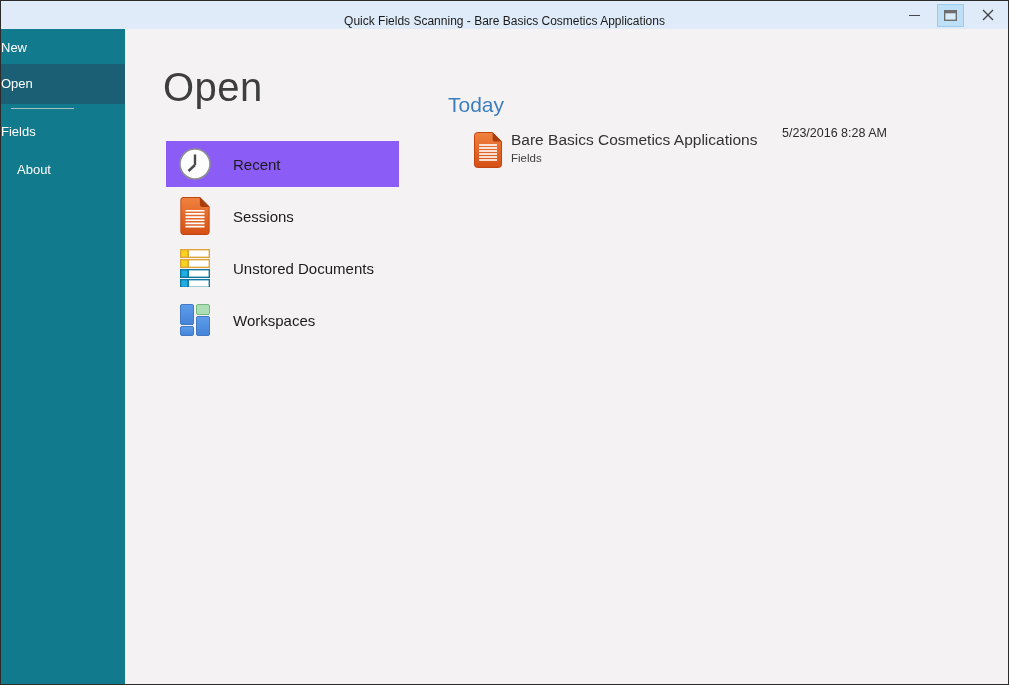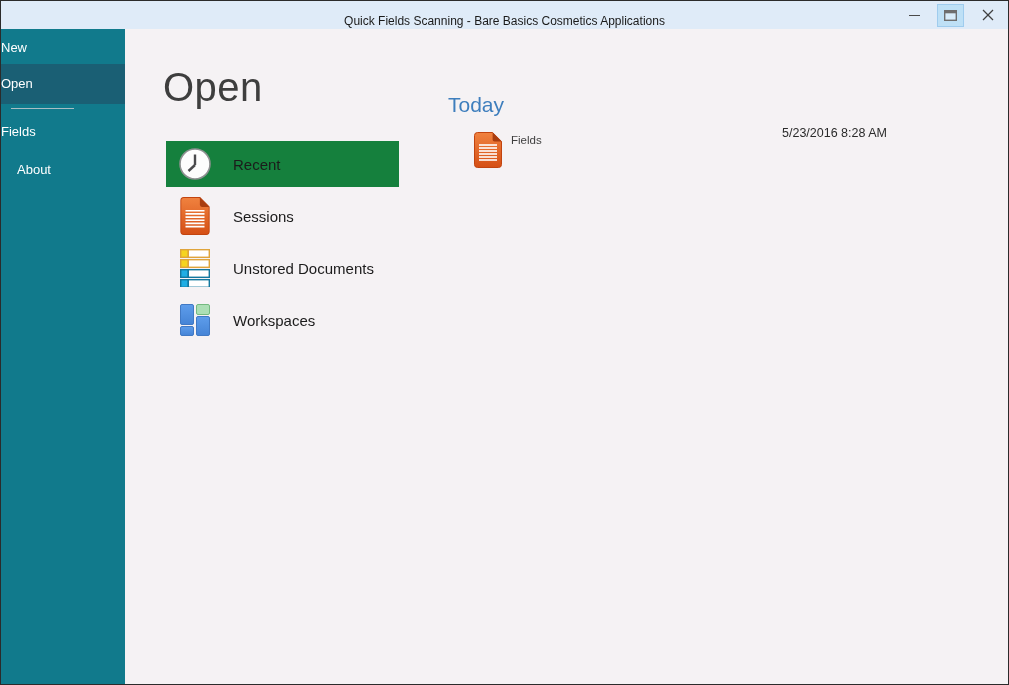--- a/index.html
+++ b/index.html
@@ -54,21 +54,21 @@
     font-size:40px;font-weight:300;color:#3E3E3E;letter-spacing:0.5px;
   }
 
   .category-list{
     position:absolute;left:41px;top:112px;width:233px;
   }
   .category-row{
     height:46px;margin-bottom:6px;display:flex;align-items:center;
     padding-left:13px;cursor:default;
   }
-  .category-row.selected{background:#15803d;}
+  .category-row.selected{background:#8b5cf6;}
   .category-icon{width:32px;height:40px;display:flex;align-items:center;justify-content:center;flex:0 0 32px;}
   .category-label{margin-left:22px;font-size:15px;color:#1B1B1B;white-space:nowrap;}
 
   .recent-panel{
     position:absolute;left:323px;top:64px;width:570px;
   }
   .group-header{
     margin:0;font-size:21px;font-weight:400;color:#3E7EBD;
   }
   .recent-item{
@@ -208,20 +208,21 @@
     <section class="recent-panel">
       <h2 class="group-header">Today</h2>
 
       <div class="recent-item">
         <span class="item-icon">
           <svg width="28" height="36" viewBox="0 0 28 36">
               <use href="#doc-icon"></use>
             </svg>
         </span>
         <div class="item-text">
+          <div class="item-title">Bare Basics Cosmetics Applications</div>
           <div class="item-subtitle">Fields</div>
         </div>
         <span class="item-timestamp">5/23/2016 8:28 AM</span>
       </div>
     </section>
   </main>
 
 </div>
 
 </body></html>

